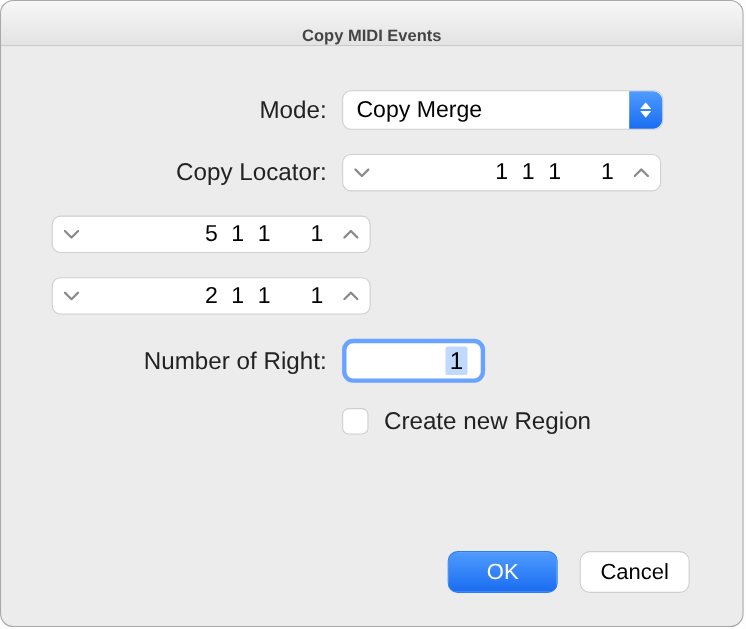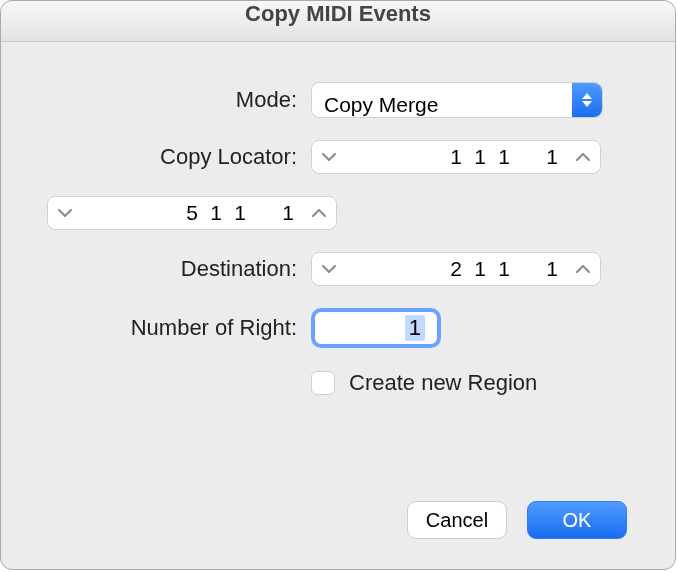--- a/index.html
+++ b/index.html
@@ -22,42 +22,42 @@
     background:#fff;
     color:var(--text);
     font-size:20px;
   }
   .outer-frame{
     width:676px;height:570px;border:1px solid #a9a9a9;border-radius:12px;
     background:var(--panel-bg);position:relative;box-sizing:border-box;
     overflow:hidden;
   }
   .titlebar{
-    height:40px;display:flex;align-items:flex-start;justify-content:center;
+    height:40px;display:flex;align-items:flex-end;justify-content:center;
     background:linear-gradient(var(--titlebar-top),var(--titlebar-bot));
     border-bottom:1px solid var(--border);
-    font-weight:600;font-size:22px;color:#444;border-radius:12px 12px 0 0;
+    font-weight:600;font-size:15px;color:#444;border-radius:12px 12px 0 0;
   }
   .content{
     padding:40px 46px 0 46px;
   }
   .row{
     display:flex;align-items:center;margin-bottom:22px;
   }
   .label{
     flex:0 0 250px;text-align:right;padding-right:14px;font-size:22px;color:#222;
     white-space:nowrap;
   }
   .field{
     flex:0 0 auto;
   }
   
   .popup{
     width:290px;height:34px;border:1px solid var(--btn-border);border-radius:8px;
-    background:var(--white);display:flex;align-items:flex-end;position:relative;
+    background:var(--white);display:flex;align-items:center;position:relative;
     font-size:21px;cursor:default;user-select:none;
   }
   .popup-text{flex:1;padding:0 12px;}
   .popup-arrows{
     width:30px;height:34px;border-radius:0 8px 8px 0;
     background:linear-gradient(var(--blue-grad-top),var(--blue-grad-bot));
     display:flex;flex-direction:column;align-items:center;justify-content:center;
     gap:2px;
   }
   .popup-arrows svg{display:block;}
@@ -182,21 +182,20 @@
           <div class="chev">
             <svg width="14" height="8" viewBox="0 0 14 8">
                 <path d="M1 7 L7 1 L13 7" stroke="#8a8a8a" stroke-width="2" fill="none" stroke-linecap="round"></path>
               </svg>
           </div>
         </div>
       </div>
     </div>
 
     <div class="row">
-      <div class="label">Destination:</div>
       <div class="field">
         <div class="stepgroup">
           <div class="chev">
             <svg width="14" height="8" viewBox="0 0 14 8">
                 <path d="M1 1 L7 7 L13 1" stroke="#8a8a8a" stroke-width="2" fill="none" stroke-linecap="round"></path>
               </svg>
           </div>
           <div class="nums">
             <span class="val">2</span>
             <span class="val">1</span>
@@ -223,21 +222,21 @@
     </div>
 
     <div class="checkbox-row">
       <div class="checkbox"></div>
       <span>Create new Region</span>
     </div>
 
   </div>
 
   <div class="footer">
+    <div class="btn primary">
+      <span>OK</span>
+    </div>
     <div class="btn">
       <span>Cancel</span>
     </div>
-    <div class="btn primary">
-      <span>OK</span>
-    </div>
   </div>
 
 </div>
 
 </body></html>

